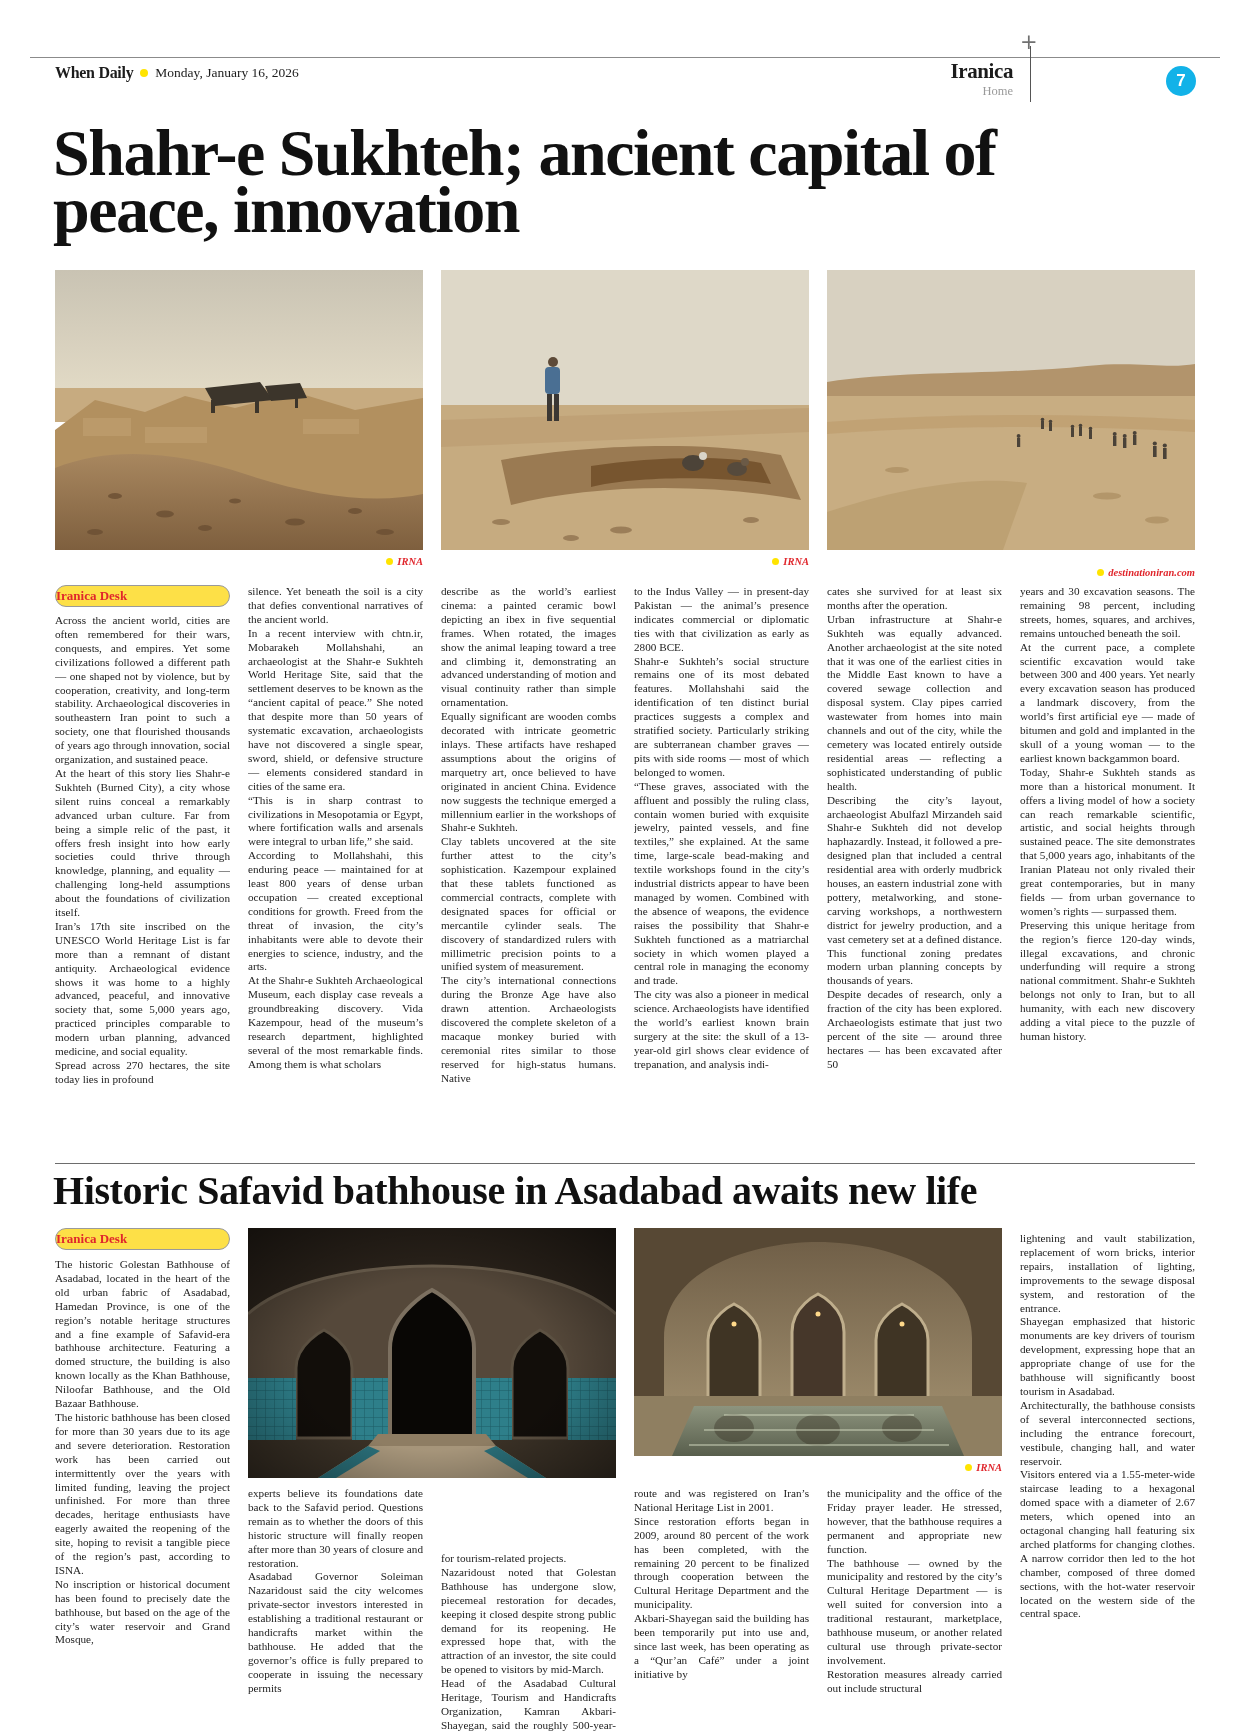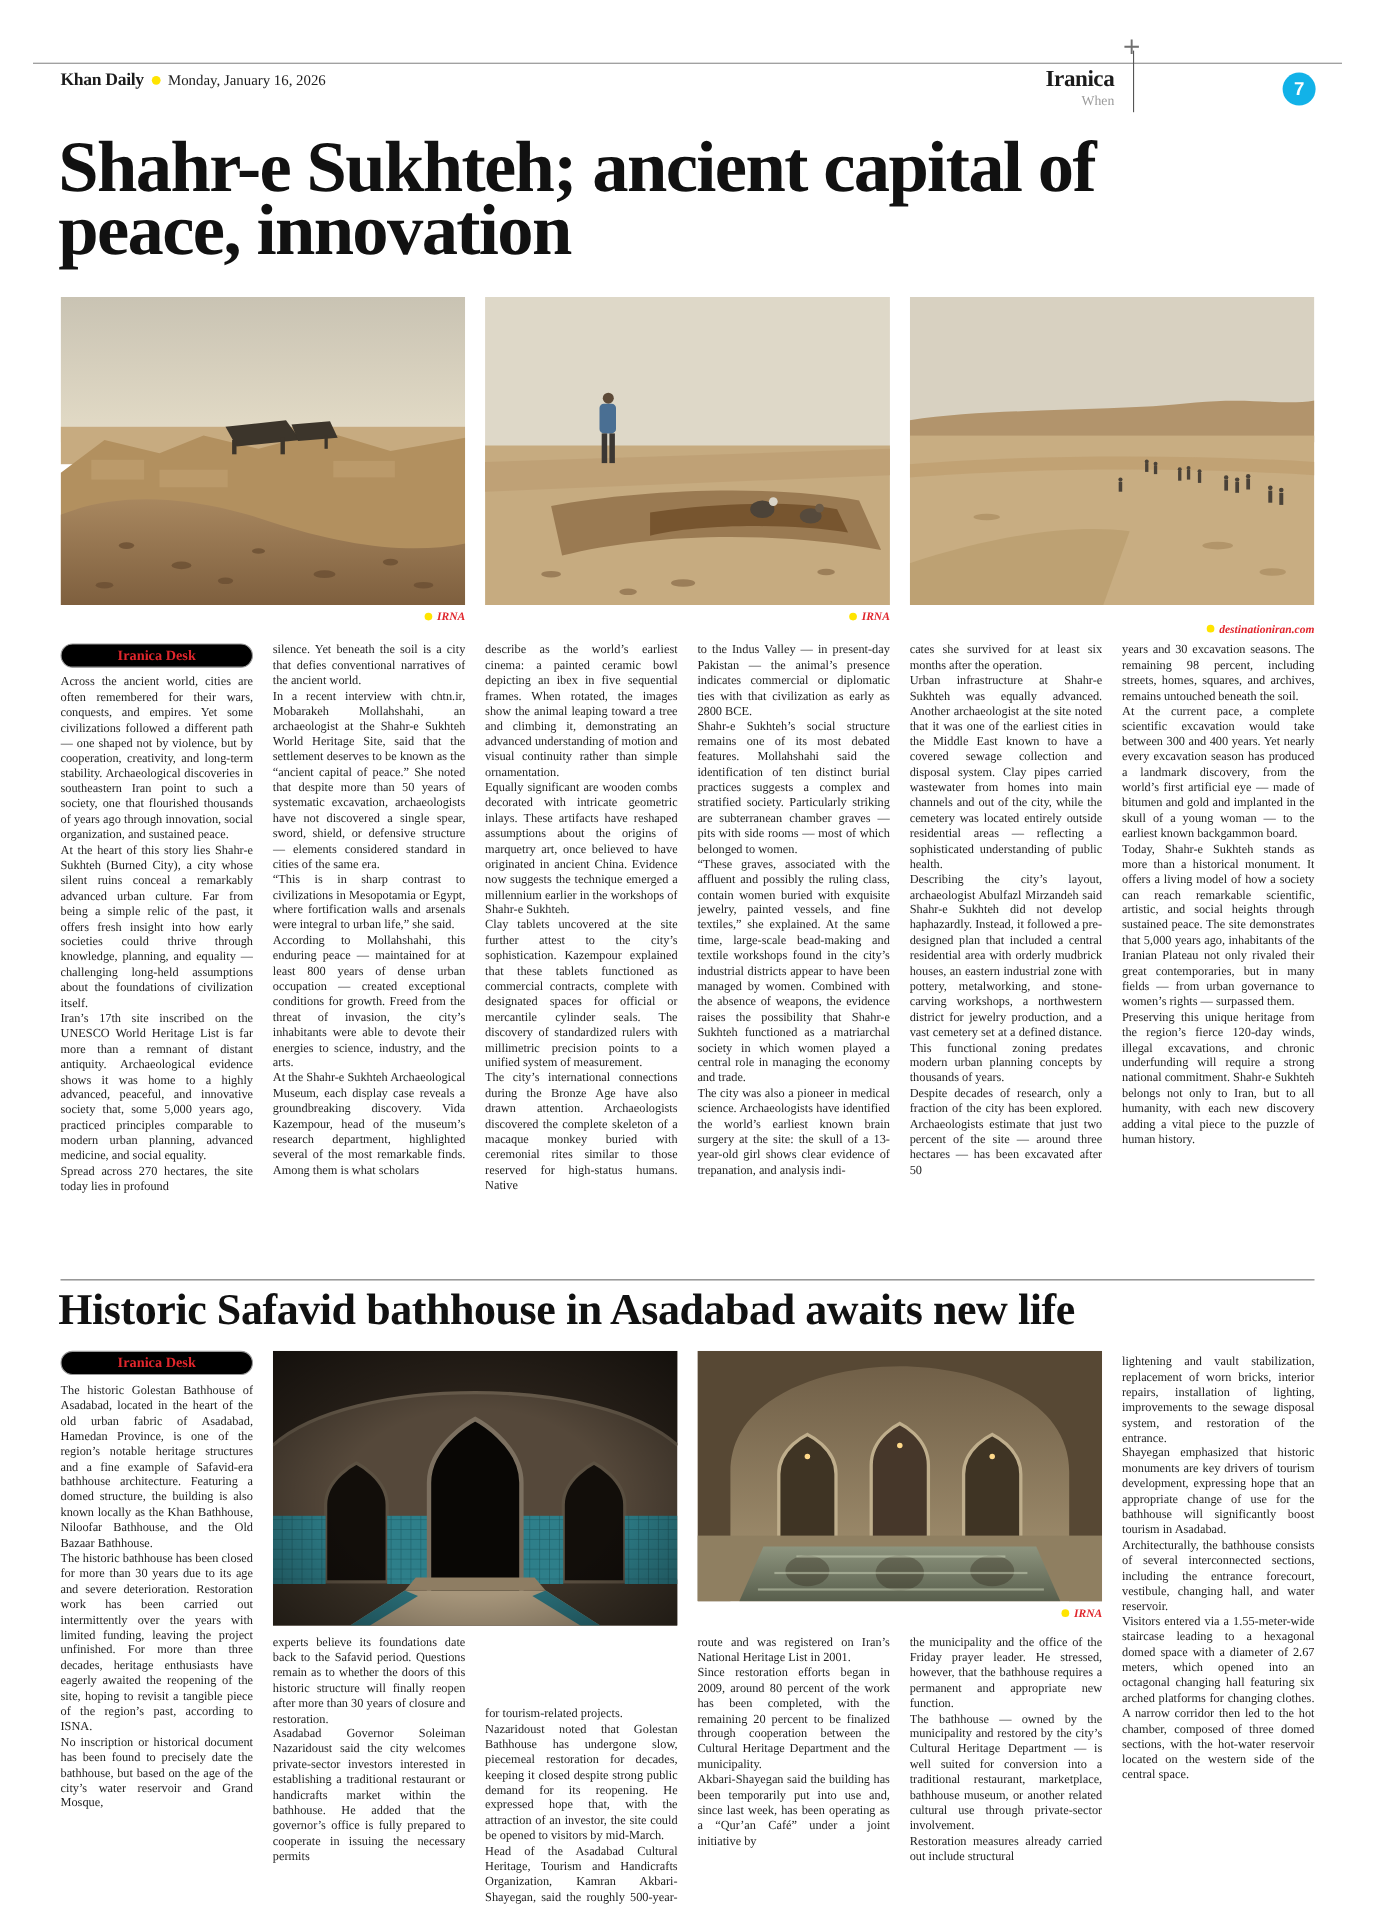--- a/index.html
+++ b/index.html
@@ -31,21 +31,21 @@
   .article-rule { position:absolute; left:55px; width:1140px; top:1163px; border-top:1px solid #6d6d6d; }
   
   .photo { position:absolute; overflow:hidden; }
   .photo svg { display:block; width:100%; height:100%; }
   .credit { position:absolute; font-size:10.5px; font-style:italic; font-weight:bold; color:#e0262c;
     text-align:right; line-height:12px; }
   .credit .cdot { display:inline-block; width:7px; height:7px; border-radius:50%; background:#ffe400;
     margin-right:4px; }
   
   .kicker { position:absolute; width:173px; height:20px; border:1px solid #9a9a9a; border-radius:12px;
-    color:#e0262c; font-weight:bold; font-size:13px; text-align:center; line-height:20px; background:#000000; }
+    color:#e0262c; font-weight:bold; font-size:13px; text-align:left; line-height:20px; background:#fde047; }
   
   .col { position:absolute; width:175px; font-size:11.2px; line-height:13.9px; text-align:justify;
     white-space:pre-line; overflow:hidden; color:#222; }
   
   .a1c1 { left:55px;  top:614px; height:530px; }
   .a1c2 { left:248px; top:585px; height:559px; }
   .a1c3 { left:441px; top:585px; height:559px; }
   .a1c4 { left:634px; top:585px; height:559px; }
   .a1c5 { left:827px; top:585px; height:559px; }
   .a1c6 { left:1020px;top:585px; height:559px; }
@@ -59,28 +59,28 @@
 </style>
 </head>
 <body>
 
 <div class="page">
 
   <div class="regcross">+</div>
   <div class="topline"></div>
 
   <div class="brandrow">
-    <span class="brand">Khan Daily</span>
+    <span class="brand">When Daily</span>
     <span class="ydot"></span>
     <span class="dateline">Monday, January 16, 2026</span>
   </div>
 
   <div class="sectionblock">
     <div class="sectionname">Iranica</div>
-    <div class="sectionhome">When</div>
+    <div class="sectionhome">Home</div>
   </div>
   <div class="headvline"></div>
   <div class="pagecircle">7</div>
 
   <h1 class="headline1" style="margin:0;">Shahr-e Sukhteh; ancient capital of
 peace, innovation</h1>
 
   <figure class="photo" style="left:55px; top:270px; width:368px; height:280px; margin:0;">
     <svg viewBox="0 0 368 280" preserveAspectRatio="none">
       <defs>

